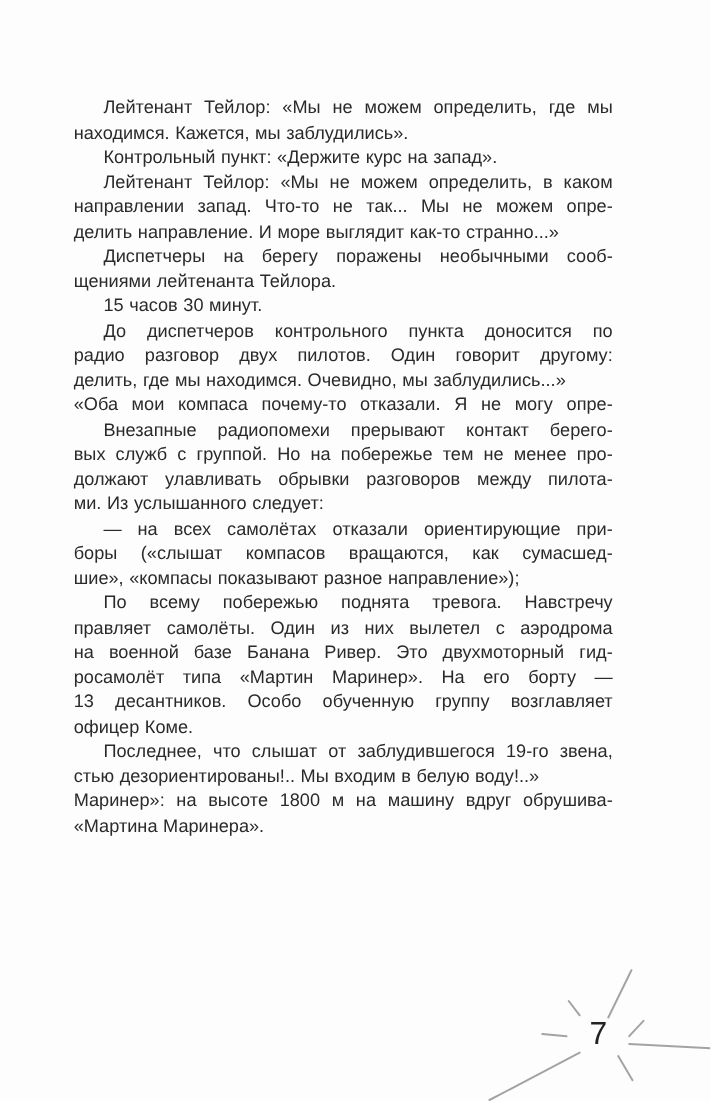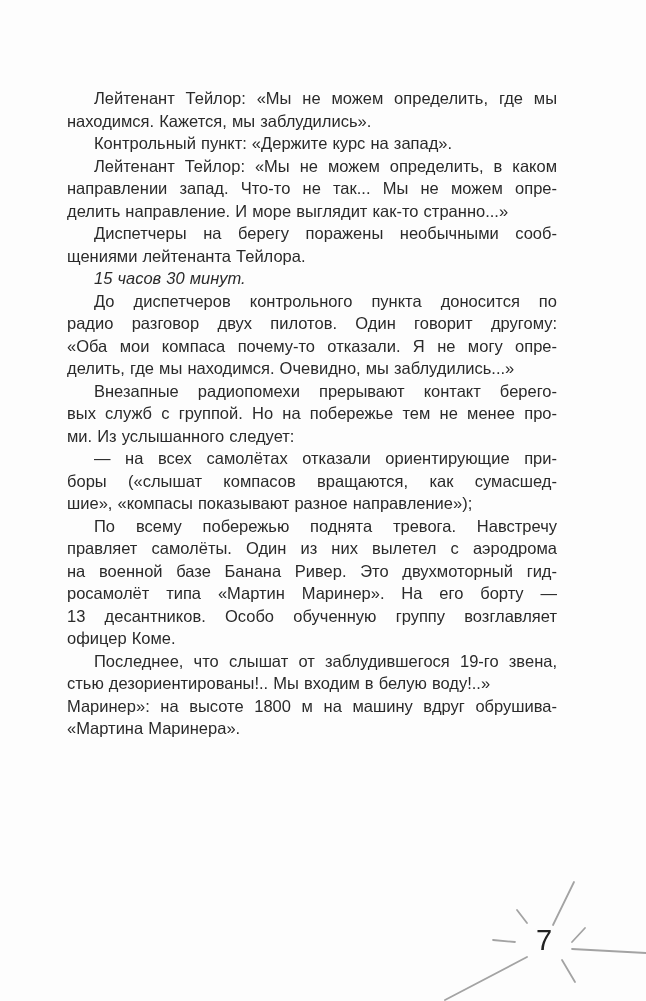--- a/index.html
+++ b/index.html
@@ -31,21 +31,20 @@
     text-align-last: justify;
     word-spacing: 0.5px;
   }
   .line.lastline {
     text-align-last: left;
   }
   .line.firstline {
     text-indent: 27px;
   }
   .para.italic .line {
-    font-style: italic;
   }
   .pagenum-area {
     position: absolute;
     left: 430px;
     top: 855px;
     width: 216px;
     height: 146px;
   }
   .starburst {
     position: absolute;
@@ -84,26 +83,27 @@
       <div class="para">
         <div class="line firstline">Диспетчеры на берегу поражены необычными сооб-</div>
         <div class="line lastline">щениями лейтенанта Тейлора.</div>
       </div>
       <div class="para italic">
         <div class="line firstline lastline">15 часов 30 минут.</div>
       </div>
       <div class="para">
         <div class="line firstline">До диспетчеров контрольного пункта доносится по</div>
         <div class="line">радио разговор двух пилотов. Один говорит другому:</div>
+        <div class="line lastline">делить, где мы находимся. Очевидно, мы заблудились...»</div>
         <div class="line">«Оба мои компаса почему-то отказали. Я не могу опре-</div>
-        <div class="line lastline">делить, где мы находимся. Очевидно, мы заблудились...»</div>
       </div>
       <div class="para">
         <div class="line firstline">Внезапные радиопомехи прерывают контакт берего-</div>
         <div class="line">вых служб с группой. Но на побережье тем не менее про-</div>
+        <div class="line">должают улавливать обрывки разговоров между пилота-</div>
         <div class="line lastline">ми. Из услышанного следует:</div>
       </div>
       <div class="para">
         <div class="line firstline">— на всех самолётах отказали ориентирующие при-</div>
         <div class="line">боры («слышат компасов вращаются, как сумасшед-</div>
         <div class="line lastline">шие», «компасы показывают разное направление»);</div>
       </div>
       <div class="para">
       </div>
       <div class="para">

